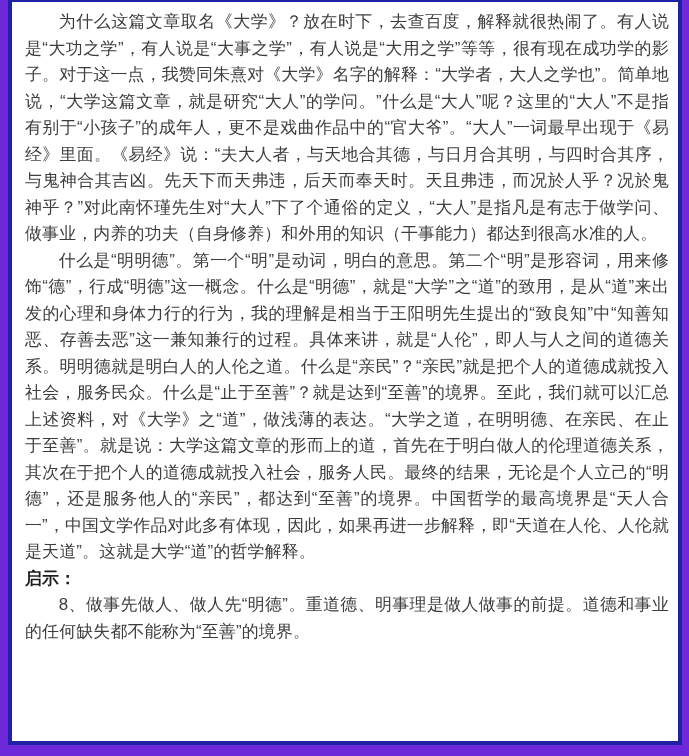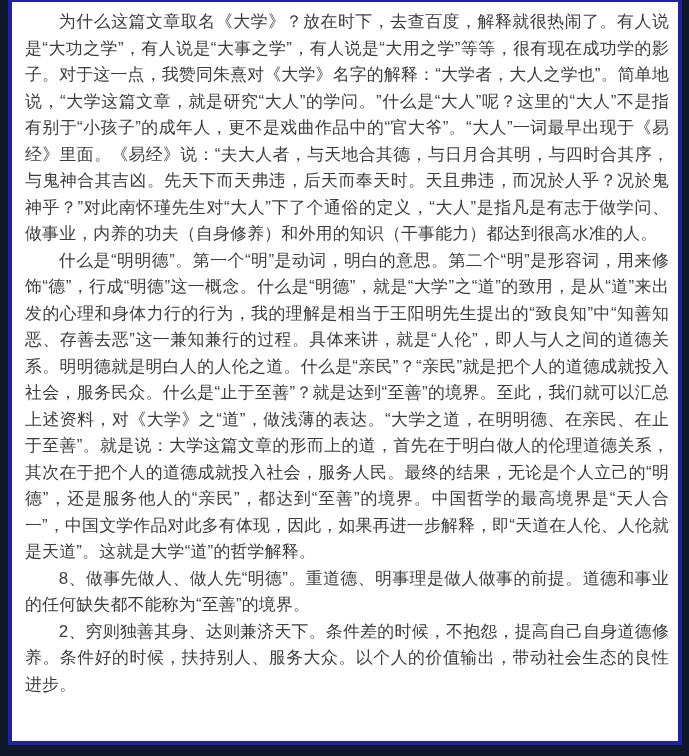--- a/index.html
+++ b/index.html
@@ -8,21 +8,21 @@
     background: #ffffff;
     width: 689px;
     height: 756px;
     overflow: hidden;
     font-family: "Liberation Sans", "DejaVu Sans", sans-serif;
   }
   .page {
     position: relative;
     width: 689px;
     height: 756px;
-    background: #0f172a;
+    background: #6d28d9;
   }
   .frame {
     position: absolute;
     left: 8px;
     top: -2px;
     width: 674px;
     height: 747px;
     border: 4px solid #1f22a5;
     box-sizing: border-box;
     background: #ffffff;
@@ -50,17 +50,17 @@
   }
 </style>
 </head>
 <body>
 
 <div class="page">
   <div class="frame">
     <div class="content">
       <p class="para">为什么这篇文章取名《大学》？放在时下，去查百度，解释就很热闹了。有人说是“大功之学”，有人说是“大事之学”，有人说是“大用之学”等等，很有现在成功学的影子。对于这一点，我赞同朱熹对《大学》名字的解释：“大学者，大人之学也”。简单地说，“大学这篇文章，就是研究“大人”的学问。”什么是“大人”呢？这里的“大人”不是指有别于“小孩子”的成年人，更不是戏曲作品中的“官大爷”。“大人”一词最早出现于《易经》里面。《易经》说：“夫大人者，与天地合其德，与日月合其明，与四时合其序，与鬼神合其吉凶。先天下而天弗违，后天而奉天时。天且弗违，而况於人乎？况於鬼神乎？”对此南怀瑾先生对“大人”下了个通俗的定义，“大人”是指凡是有志于做学问、做事业，内养的功夫（自身修养）和外用的知识（干事能力）都达到很高水准的人。</p>
       <p class="para">什么是“明明德”。第一个“明”是动词，明白的意思。第二个“明”是形容词，用来修饰“德”，行成“明德”这一概念。什么是“明德”，就是“大学”之“道”的致用，是从“道”来出发的心理和身体力行的行为，我的理解是相当于王阳明先生提出的“致良知”中“知善知恶、存善去恶”这一兼知兼行的过程。具体来讲，就是“人伦”，即人与人之间的道德关系。明明德就是明白人的人伦之道。什么是“亲民”？“亲民”就是把个人的道德成就投入社会，服务民众。什么是“止于至善”？就是达到“至善”的境界。至此，我们就可以汇总上述资料，对《大学》之“道”，做浅薄的表达。“大学之道，在明明德、在亲民、在止于至善”。就是说：大学这篇文章的形而上的道，首先在于明白做人的伦理道德关系，其次在于把个人的道德成就投入社会，服务人民。最终的结果，无论是个人立己的“明德”，还是服务他人的“亲民”，都达到“至善”的境界。中国哲学的最高境界是“天人合一”，中国文学作品对此多有体现，因此，如果再进一步解释，即“天道在人伦、人伦就是天道”。这就是大学“道”的哲学解释。</p>
+      <p class="heading">启示：</p>
       <p class="para">8、做事先做人、做人先“明德”。重道德、明事理是做人做事的前提。道德和事业的任何缺失都不能称为“至善”的境界。</p>
-      <p class="para">2、穷则独善其身、达则兼济天下。条件差的时候，不抱怨，提高自己自身道德修养。条件好的时候，扶持别人、服务大众。以个人的价值输出，带动社会生态的良性进步。</p>
     </div>
   </div>
 </div>
 
 </body></html>

